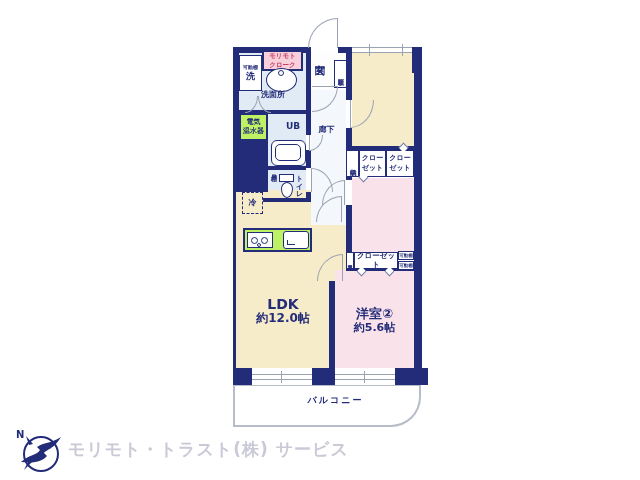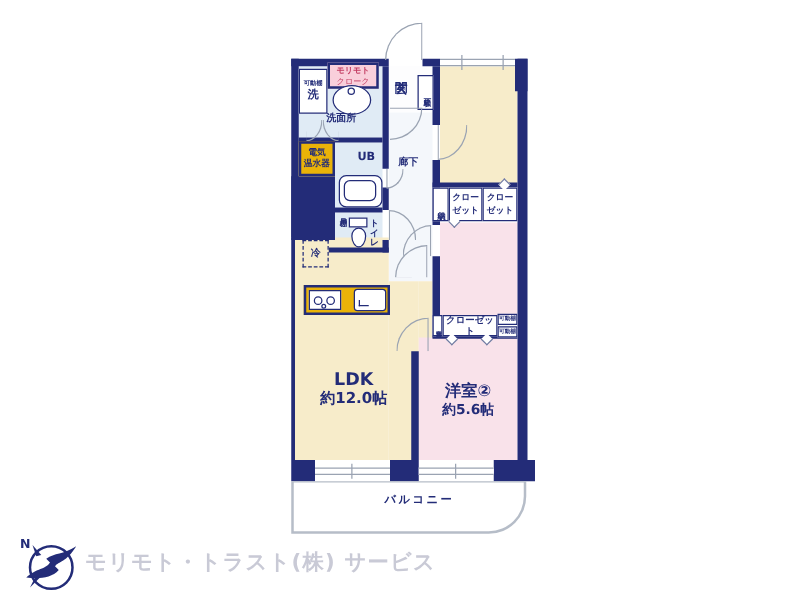--- a/index.html
+++ b/index.html
@@ -3,21 +3,21 @@
 <meta charset="utf-8">
 <style>
   html,body{margin:0;padding:0;}
   body{width:640px;height:480px;background:#ffffff;font-family:"DejaVu Sans",sans-serif;overflow:hidden;}
   .stage{position:relative;width:640px;height:480px;background:#fff;}
   .abs{position:absolute;box-sizing:border-box;}
   .wall{background:#232c78;}
   .lbl{color:#232c78;line-height:1.15;font-weight:700;}
   .v{writing-mode:vertical-rl;text-orientation:upright;letter-spacing:0;}
   .ctr{display:flex;align-items:center;justify-content:center;text-align:center;flex-direction:column;}
-  .box{border:2px solid #232c78;background:#eab308;}
+  .box{border:2px solid #232c78;background:#bef264;}
   .box1{border:1.5px solid #232c78;background:#fff;}
   .win{border-top:1.5px solid #9aa3b2;border-bottom:1.5px solid #9aa3b2;background:#fff;}
   .tick{background:#9aa3b2;}
   .arc{border:0 solid #9aa3b2;background:transparent;}
   .arc.tl{border-top-width:1px;border-left-width:1px;border-top-left-radius:100% 100%;}
   .arc.tr{border-top-width:1px;border-right-width:1px;border-top-right-radius:100% 100%;}
   .arc.bl{border-bottom-width:1px;border-left-width:1px;border-bottom-left-radius:100% 100%;}
   .arc.br{border-bottom-width:1px;border-right-width:1px;border-bottom-right-radius:100% 100%;}
   .leaf-r{border-right-width:1px;}
   .leaf-l{border-left-width:1px;}
@@ -73,21 +73,21 @@
   <div class="abs tick" style="left:281px;top:371px;width:1px;height:12px;"></div>
   <div class="abs win" style="left:335px;top:374px;width:60px;height:6px;"></div>
   <div class="abs tick" style="left:364px;top:371px;width:1px;height:12px;"></div>
 
   <div class="abs" style="left:233px;top:385px;width:188px;height:42px;background:#fff;border:2px solid #b6bdc8;border-top-width:1px;border-radius:0 0 30px 0;">
     <div class="lbl" style="text-align:center;font-size:9px;margin-top:9px;font-weight:600;letter-spacing:2px;padding-left:17px;">バルコニー</div>
   </div>
 
   <div class="abs box ctr" style="left:262px;top:50px;width:41px;height:21px;background:#f9cfdb;">
     <div style="font-size:6.5px;color:#c23a60;font-weight:700;line-height:1.3;">モリモト</div>
-    <div style="font-size:6.5px;color:#c23a60;font-weight:400;line-height:1.3;">クローク</div>
+    <div style="font-size:6.5px;color:#c23a60;font-weight:700;line-height:1.3;">クローク</div>
   </div>
   <div class="abs lbl v" style="left:314px;top:57px;font-size:10px;">玄関</div>
   <div class="abs box1 ctr" style="left:334px;top:60px;width:13px;height:28px;">
     <div class="lbl v" style="font-size:6px;font-weight:600;">下駄箱</div>
   </div>
 
   <div class="abs box1 ctr" style="left:239px;top:55px;width:23px;height:36px;">
     <div class="lbl" style="font-size:5px;font-weight:600;">可動棚</div>
     <div class="lbl" style="font-size:9px;">洗</div>
   </div>

